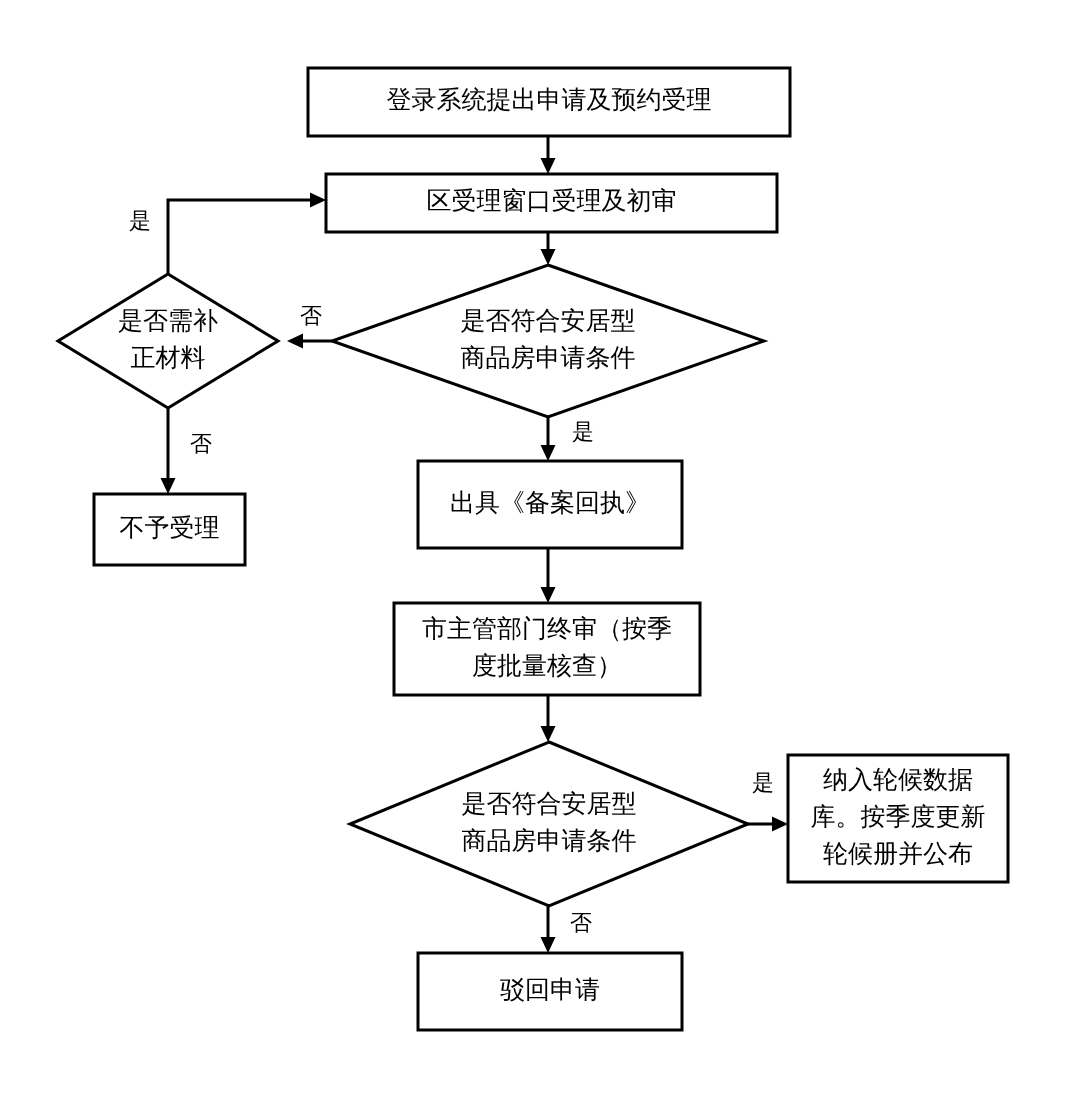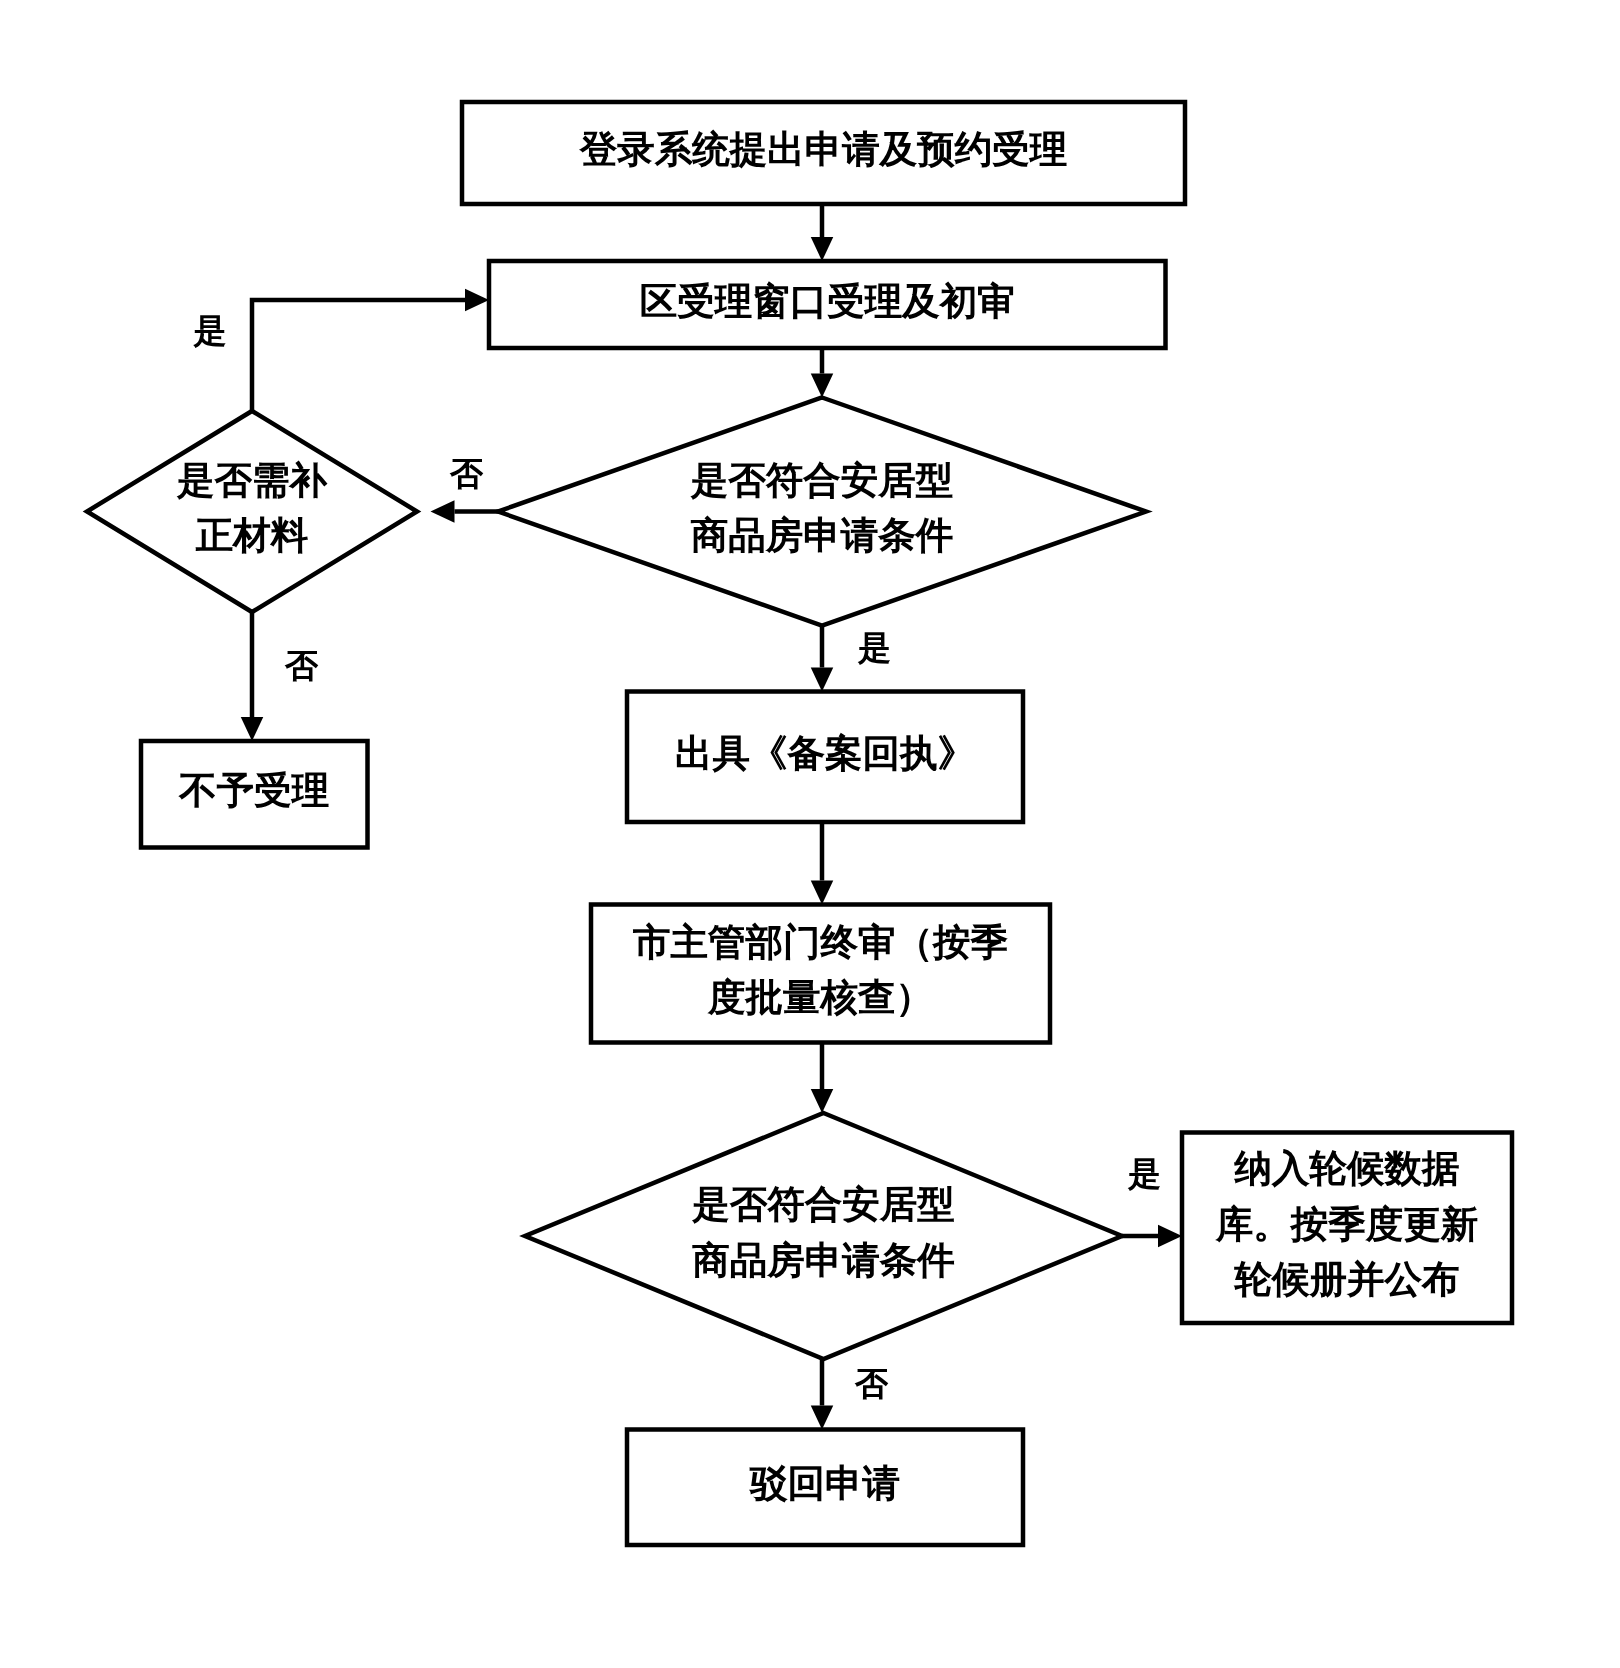--- a/index.html
+++ b/index.html
@@ -12,21 +12,20 @@
     width: 1080px;
     height: 1112px;
     font-family: "Liberation Serif", "DejaVu Serif", serif;
     overflow: hidden;
   }
   #flowchart-root {
     position: relative;
     width: 1080px;
     height: 1112px;
     background: #ffffff;
-    font-weight: bold;
   }
   svg.flow-canvas {
     display: block;
     width: 1080px;
     height: 1112px;
   }
   .node-shape {
     fill: #ffffff;
     stroke: #000000;
     stroke-width: 3;

